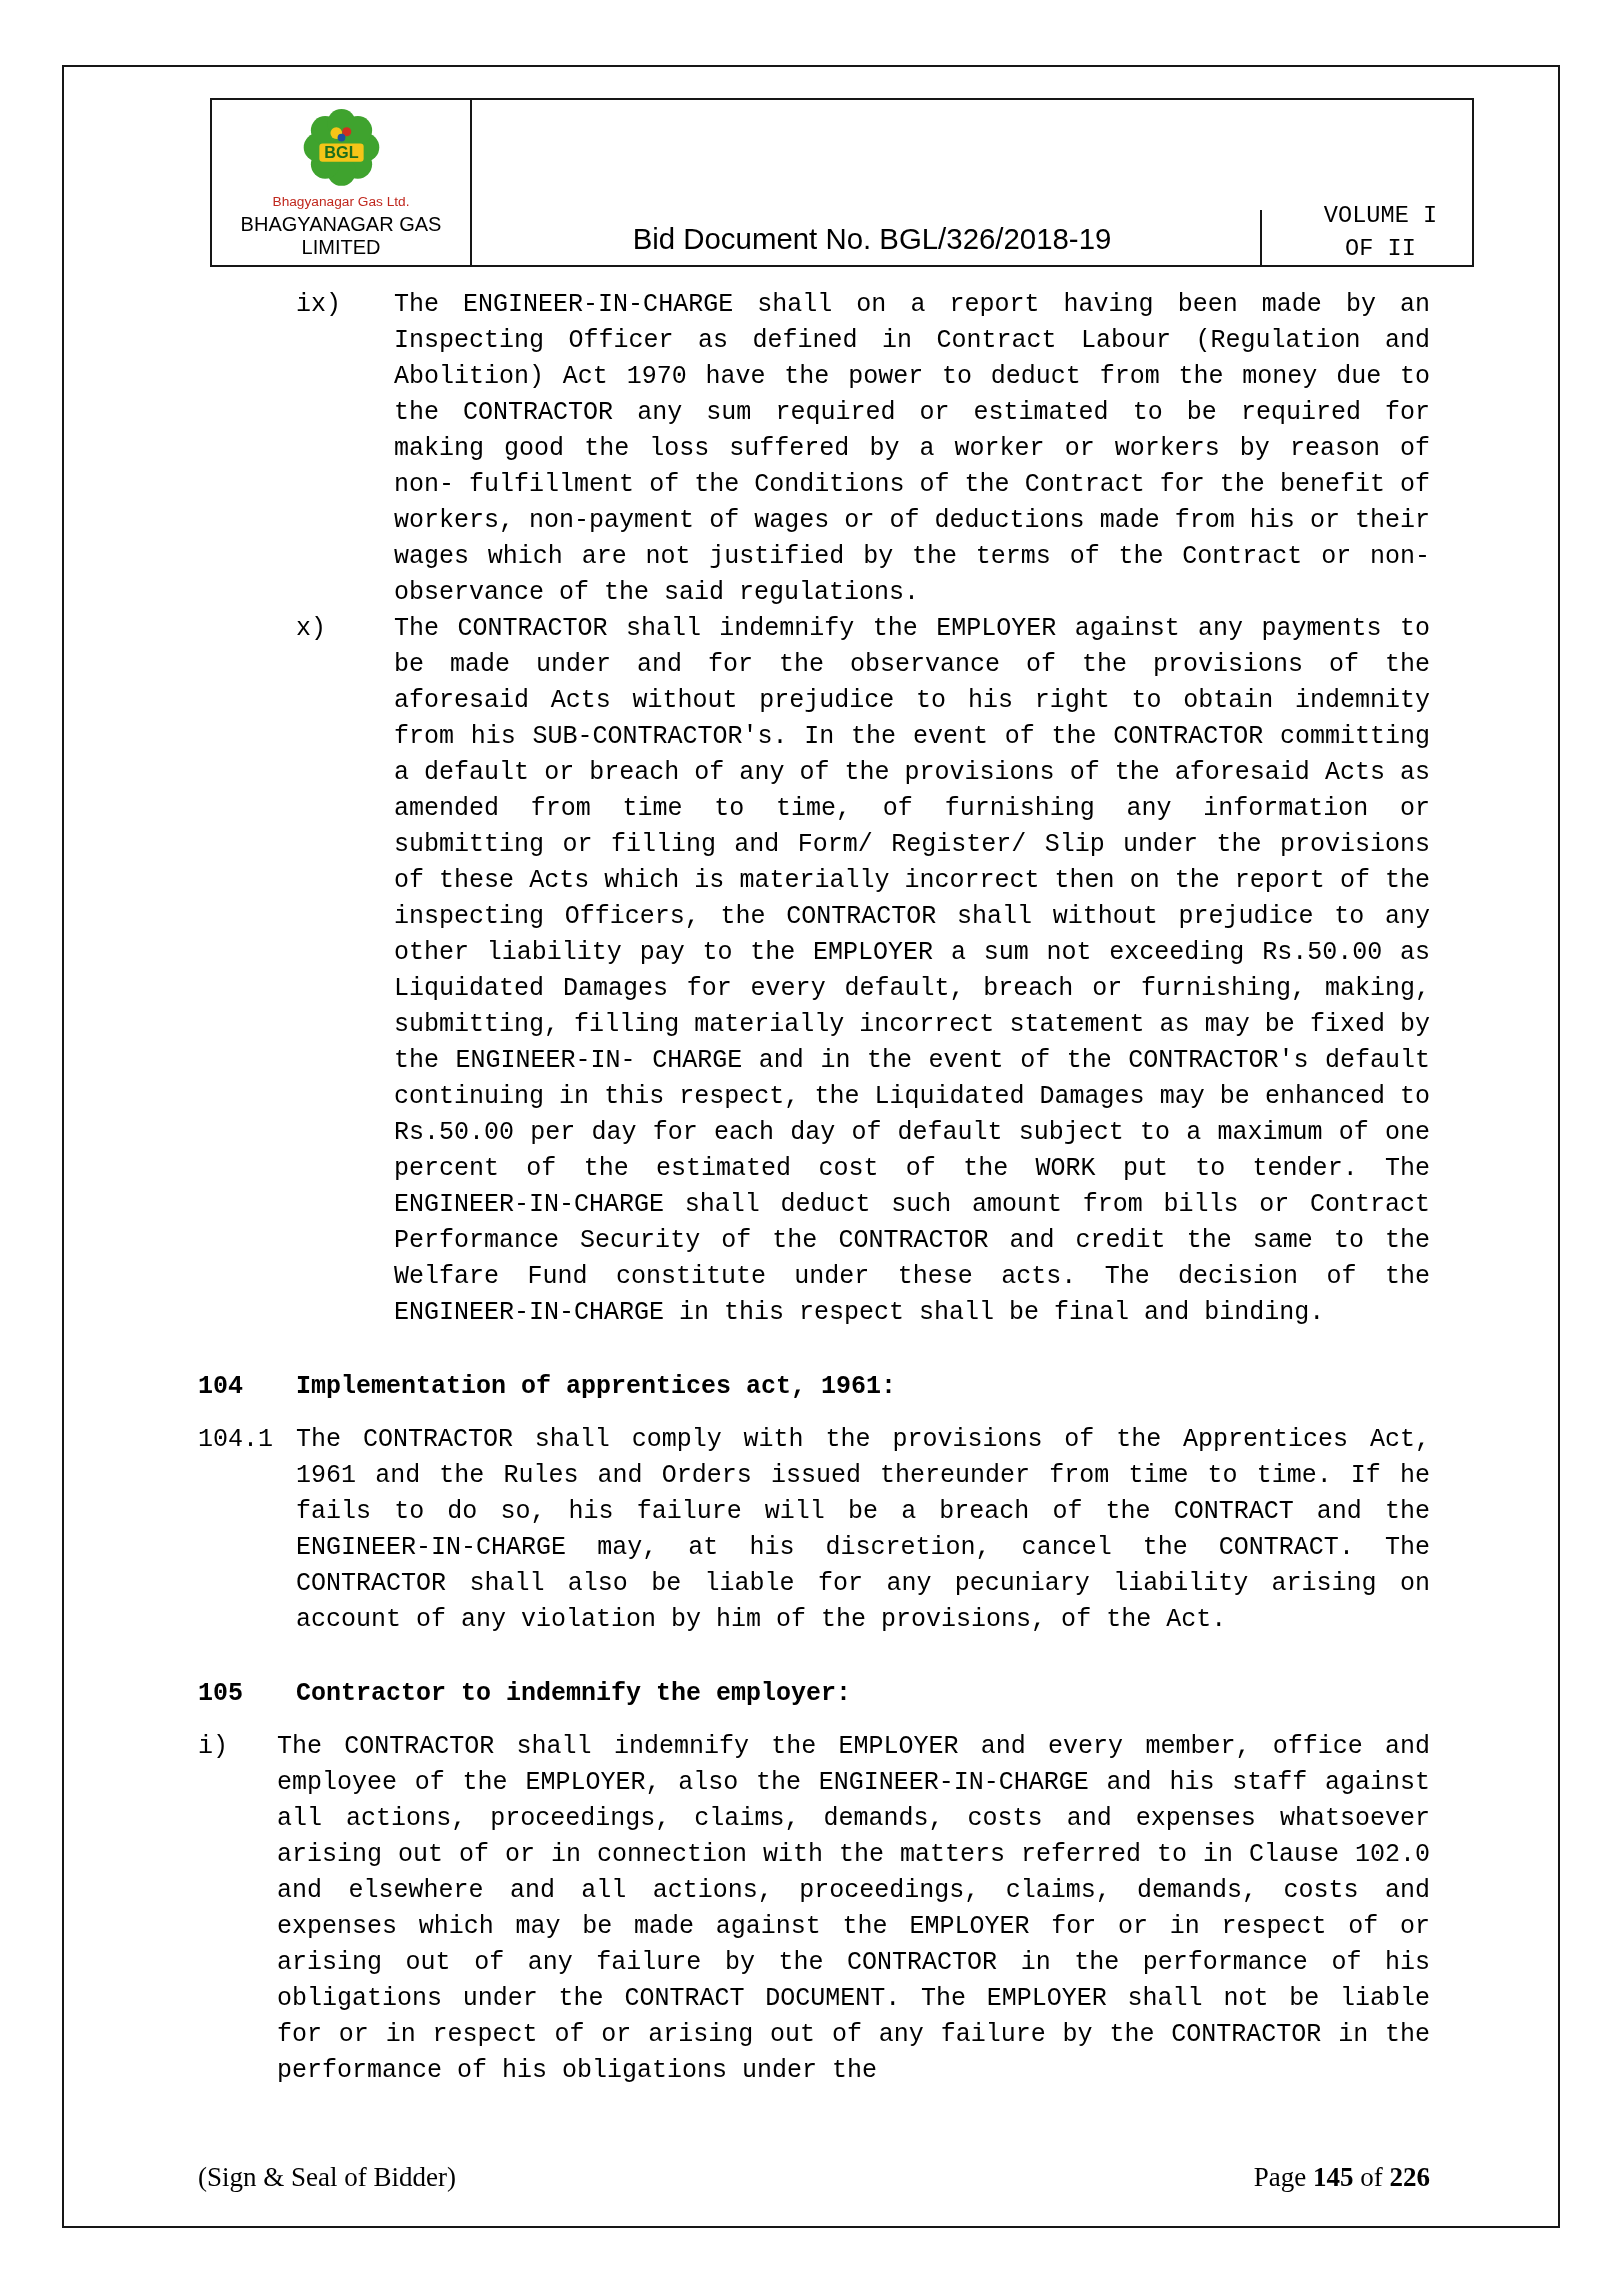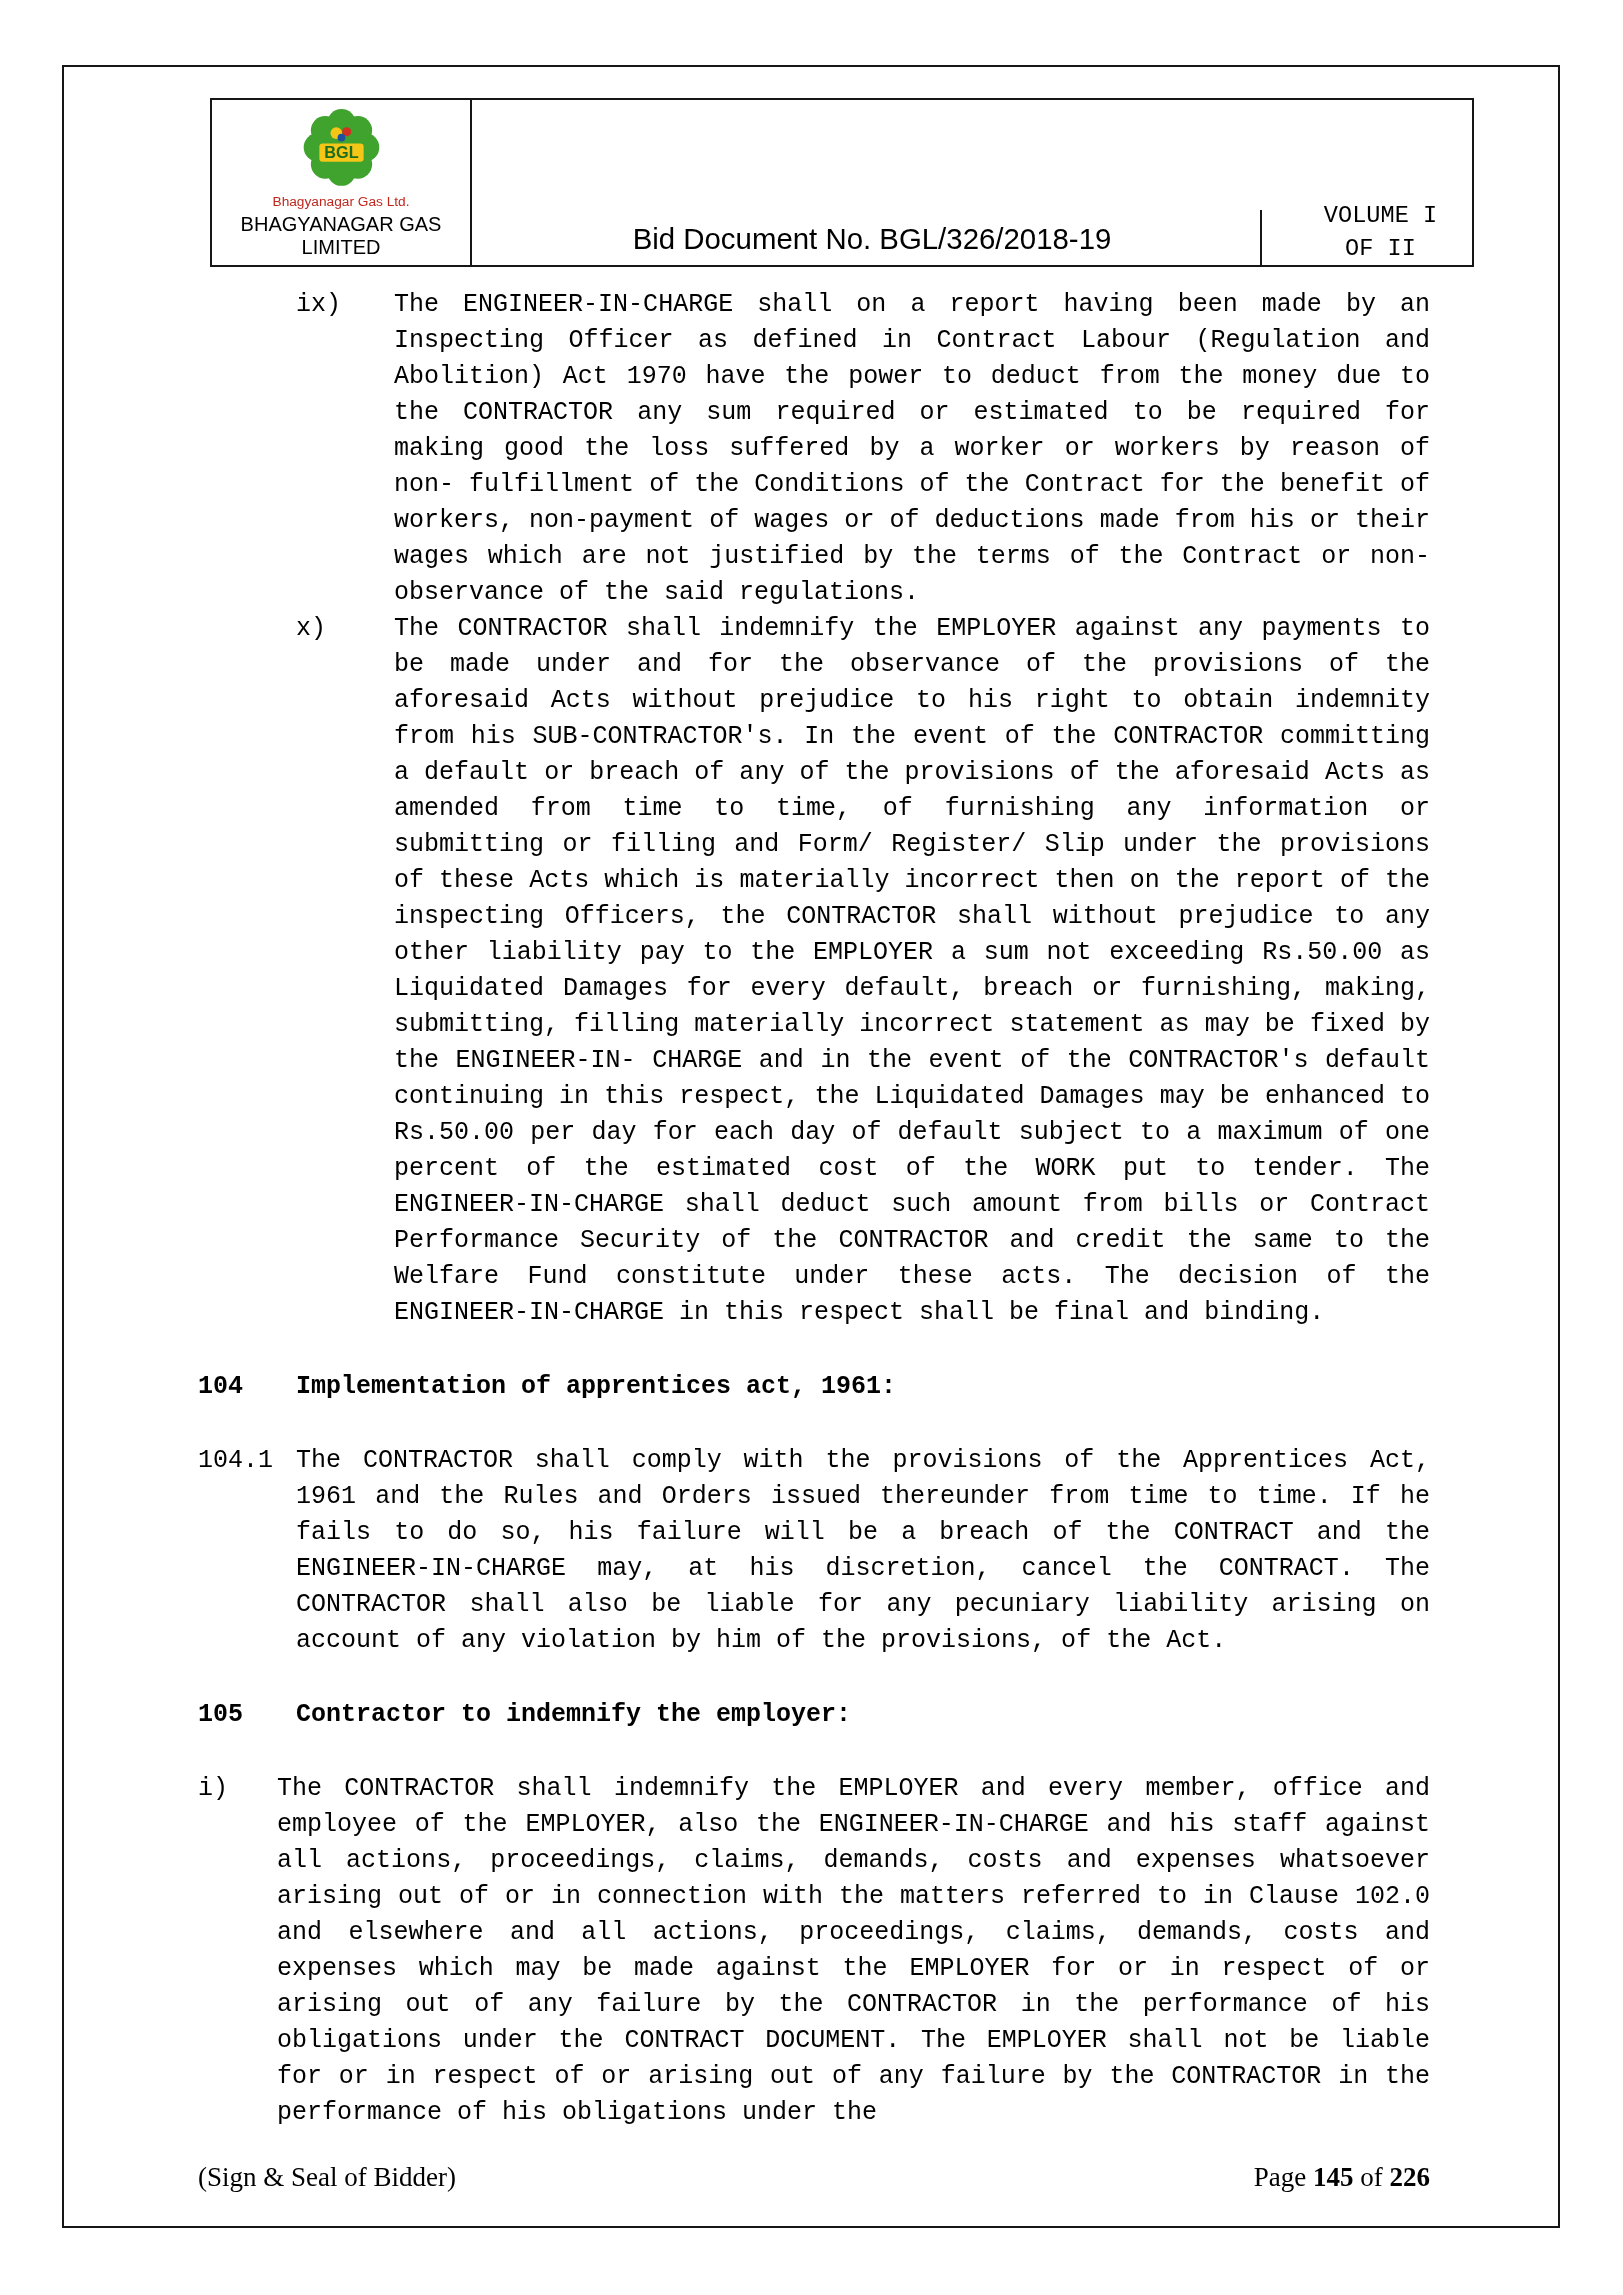--- a/index.html
+++ b/index.html
@@ -53,21 +53,21 @@
   
   .content {
     margin:19.6px 128px 0 134px;
     font-size:25px; line-height:36px;font-family:Liberation Mono, monospace;
   }
   .clause { display:flex; padding-left:98px; }
   .clause-label { width:98px; flex-shrink:0; }
   .clause-text { flex:1; text-align:justify; }
   .section-row { display:flex; margin-top:38px; font-weight:bold; }
   .section-label { width:98px; flex-shrink:0; }
-  .para-row { display:flex; margin-top:38px; }
+  .para-row { display:flex; margin-top:17px; }
   .para-label { width:98px; flex-shrink:0; }
   .para-row.item-i .para-label { width:79px; }
   .para-text { flex:1; text-align:justify; }
   
   .footer {
     margin:auto 128px 33px 134px;
     display:flex; justify-content:space-between; align-items:center;
     font-size:27px;
   }
 </style>

